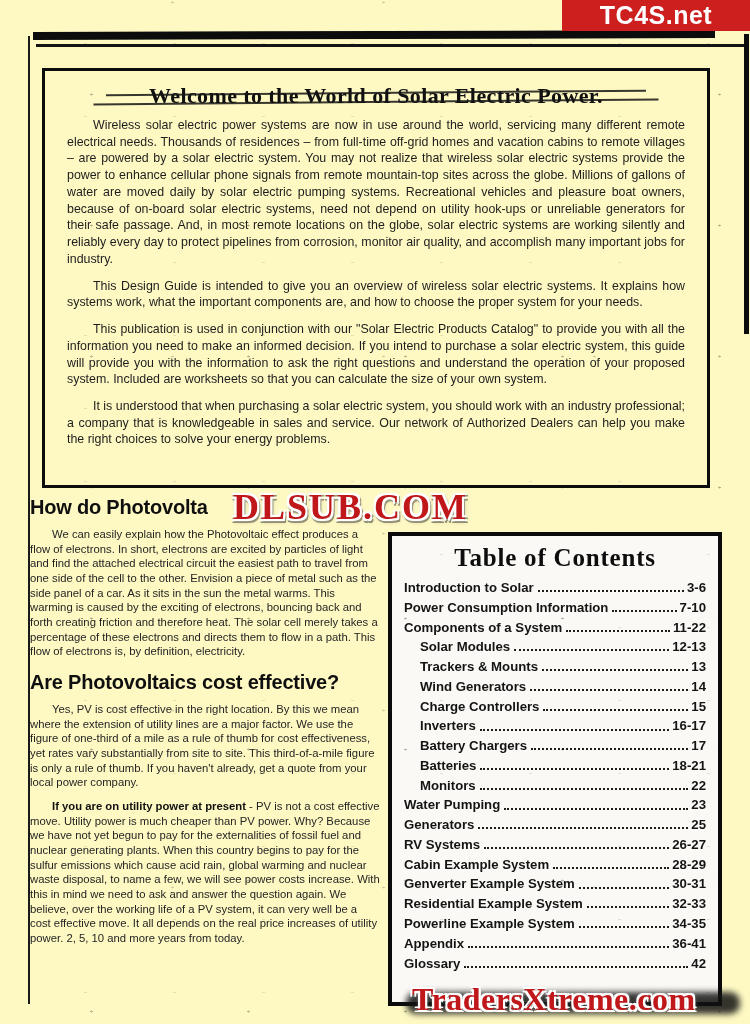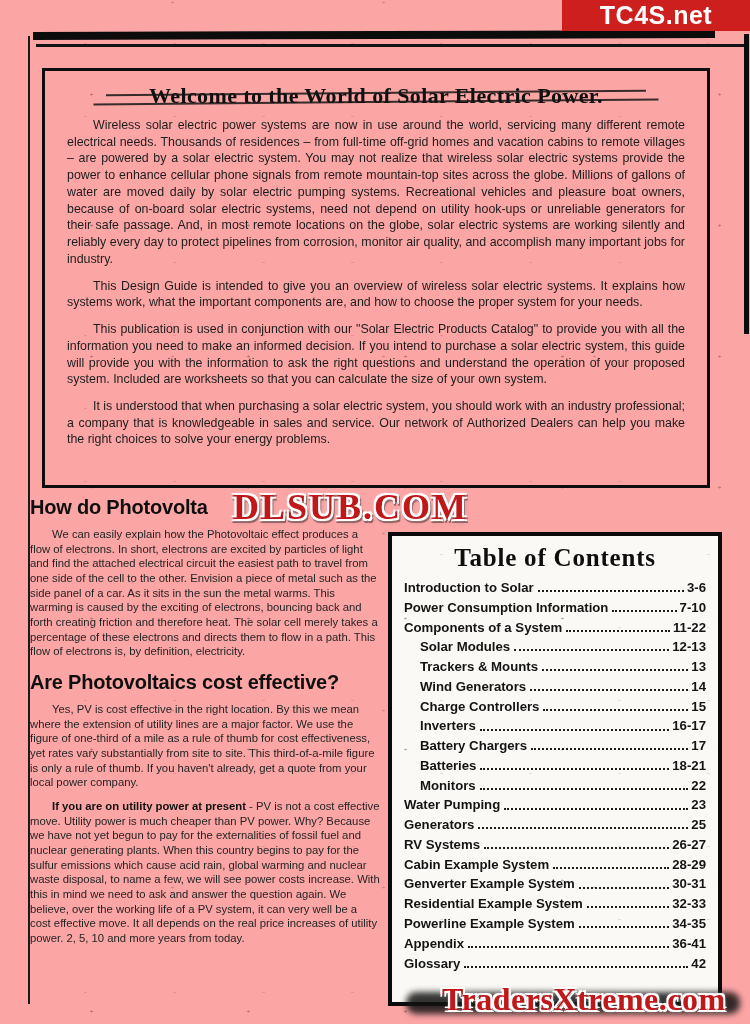--- a/index.html
+++ b/index.html
@@ -1,17 +1,17 @@
 <!DOCTYPE html>
 <html><head>
 <meta charset="utf-8">
 <style>
   html,body{margin:0;padding:0;}
   body{width:750px;height:1024px;font-family:"Liberation Sans",sans-serif;background:#efeeea;}
-  .page{position:relative;width:750px;height:1024px;background:#fca5a5;overflow:hidden;}
+  .page{position:relative;width:750px;height:1024px;background:#fef9c3;overflow:hidden;}
   
   .page::after{content:"";position:absolute;inset:0;pointer-events:none;z-index:9;
     background-image:radial-gradient(rgba(0,0,0,.28) 1px,transparent 1.4px),
                      radial-gradient(rgba(0,0,0,.18) 1px,transparent 1.3px),
                      radial-gradient(rgba(0,0,0,.10) 1px,transparent 1.2px);
     background-size:157px 131px,211px 177px,89px 73px;
     background-position:13px 29px,67px 91px,41px 7px;}
   
   .bar1{position:absolute;left:33px;top:31px;width:682px;height:8px;background:#0c0c0c;transform:rotate(-.15deg);}
   .bar2{position:absolute;left:36px;top:44px;width:710px;height:3px;background:#141414;}
@@ -47,21 +47,21 @@
   .toc-pg{white-space:nowrap;}
   
   .dlsub{position:absolute;left:233px;top:486px;z-index:11;font-family:"Liberation Serif",serif;font-weight:bold;
     font-size:36px;letter-spacing:2px;color:#c0181a;
     text-shadow:-2px -2px 0 #fff,2px -2px 0 #fff,-2px 2px 0 #fff,2px 2px 0 #fff,0 0 5px #fff;
     filter:drop-shadow(1px 2px 0 rgba(0,0,0,.45));}
   .smudge{position:absolute;left:406px;top:992px;width:334px;height:22px;background:#121212;border-radius:10px;
     filter:blur(3px);opacity:.85;z-index:10;}
   .traders{position:absolute;left:412px;top:981px;z-index:11;font-family:"Liberation Serif",serif;font-weight:bold;
     font-size:32px;letter-spacing:.5px;color:#c0181a;
-    text-shadow:-2px -2px 0 #fff,2px -2px 0 #fff,-2px 2px 0 #fff,2px 2px 0 #fff,0 0 4px #fff;margin-left:30px;}
+    text-shadow:-2px -2px 0 #fff,2px -2px 0 #fff,-2px 2px 0 #fff,2px 2px 0 #fff,0 0 4px #fff;}
 </style>
 </head>
 <body>
 
 <div class="page">
 
   <div class="tc4s">TC4S.net</div>
   <div class="bar1"></div>
   <div class="bar2"></div>
   <div class="edge-left"></div>

